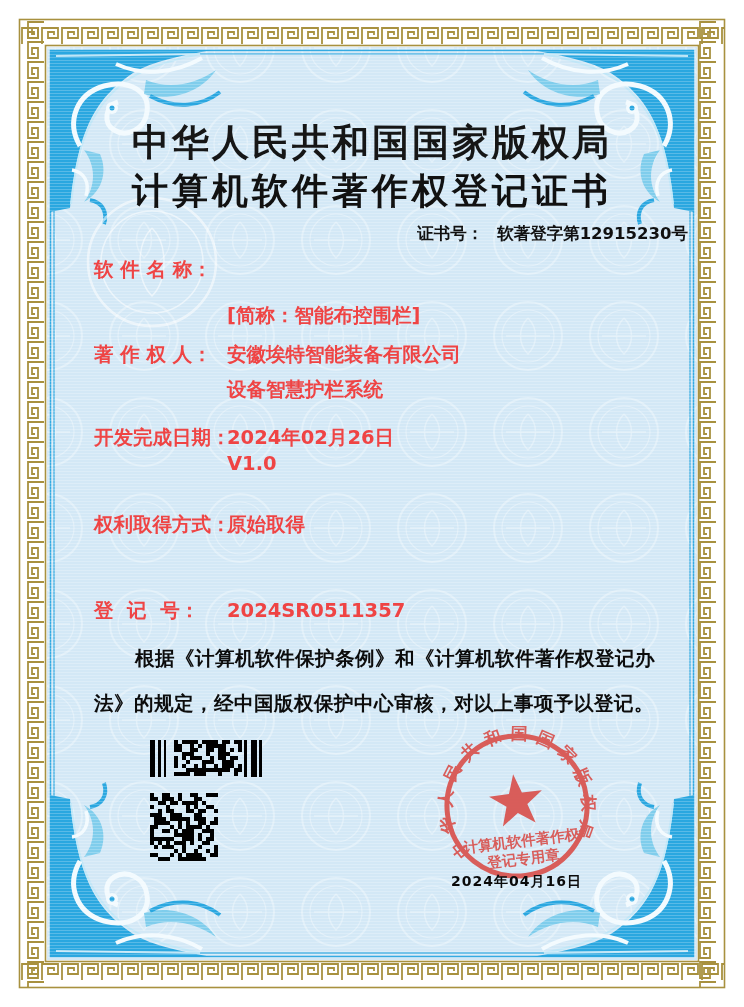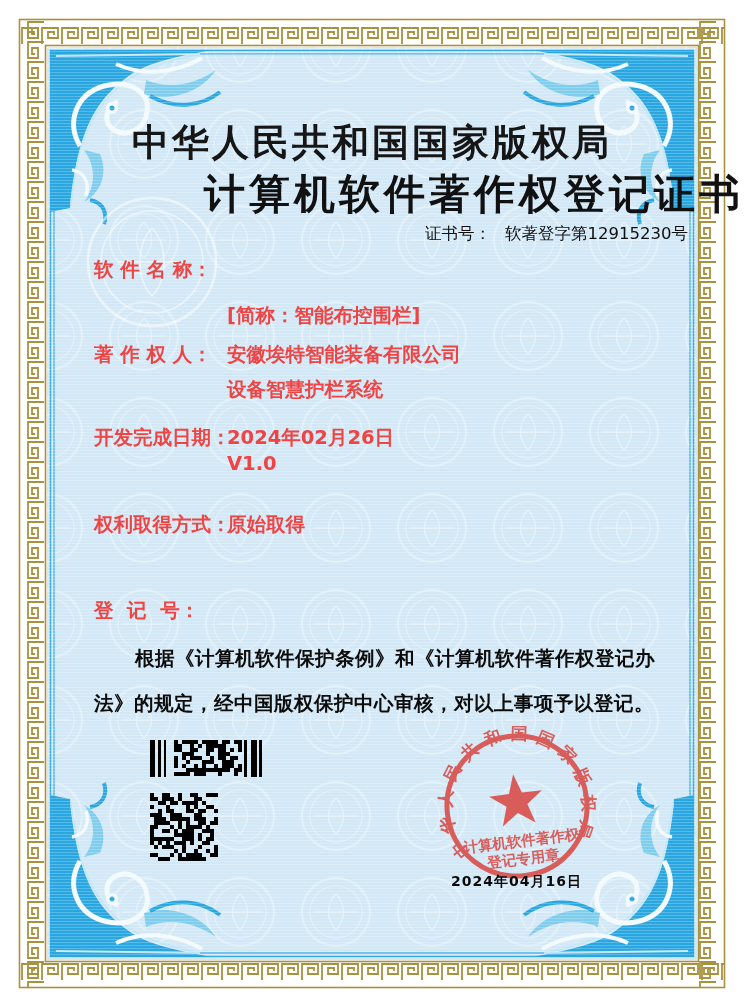--- a/index.html
+++ b/index.html
@@ -11,22 +11,22 @@
   }
   .abs{position:absolute}
   #deco{position:absolute;left:0;top:0;width:744px;height:1007px;z-index:0}
   .scanlines{
     position:absolute;left:48px;top:48px;width:648px;height:911px;z-index:1;
     background:repeating-linear-gradient(180deg, rgba(255,255,255,.22) 0 1px, rgba(255,255,255,0) 1px 3px);
     pointer-events:none;
   }
   .content{position:absolute;inset:0;z-index:2}
   .title1{left:0;right:0;top:118px;text-align:center;font-size:37px;font-weight:bold;letter-spacing:3px;color:#161616}
-  .title2{left:0;right:0;top:167px;text-align:right;font-size:41px;font-weight:bold;letter-spacing:4px;color:#111}
-  .certno{top:223px;right:56px;font-size:16.5px;font-weight:normal;white-space:pre}
+  .title2{left:0;right:0;top:167px;text-align:center;font-size:36px;font-weight:bold;letter-spacing:4px;color:#111}
+  .certno{top:223px;right:56px;font-size:16.5px;font-weight:bold;white-space:pre}
   .certno .gap{display:inline-block;width:14px}
   .row{left:94px;display:flex;font-size:19.5px;font-weight:bold;color:#ef4444}
   .row .lbl{width:133px;flex:0 0 133px;white-space:pre}
   .row .vals{white-space:pre}
   .row .vals div{line-height:28px}
   .r1{top:256px}.r2{top:341px}.r3{top:424px}.r4{top:468px}.r5{top:511px}.r6{top:554px}.r7{top:597px}
   .statement{left:94px;top:636px;width:570px;font-size:19.5px;font-weight:bold;line-height:45px;text-indent:2.1em;letter-spacing:.5px;color:#0c0c0c}
   .barcode{left:150px;top:740px;width:112px;height:37px;display:flex}
   .bc-left{width:24px;height:37px;background:linear-gradient(90deg,#000 0 5px,transparent 5px 8px,#000 8px 11px,transparent 11px 14px,#000 14px 16px,transparent 16px 24px)}
   .bc-right{width:20px;height:37px;background:linear-gradient(90deg,transparent 0 2px,#000 2px 5px,transparent 5px 9px,#000 9px 15px,transparent 15px 17px,#000 17px 20px)}
@@ -121,20 +121,21 @@
   <div class="abs row r3">
     <span class="lbl">开发完成日期：</span>
     <span class="vals"><div>2024年02月26日</div></span>
   </div>
   <div class="abs row r5">
     <span class="lbl">权利取得方式：</span>
     <span class="vals"><div>原始取得</div></span>
   </div>
   <div class="abs row r7">
     <span class="lbl">登  记  号：</span>
+    <span class="vals"><div>2024SR0511357</div></span>
   </div>
 
   <div class="abs statement">根据《计算机软件保护条例》和《计算机软件著作权登记办法》的规定，经中国版权保护中心审核，对以上事项予以登记。</div>
 
   <div class="abs barcode">
     <div class="bc-left"></div>
     <div class="bc-mid" id="bcmid">
         <span class="cell on"></span>
         <span class="cell"></span>
         <span class="cell on"></span>

